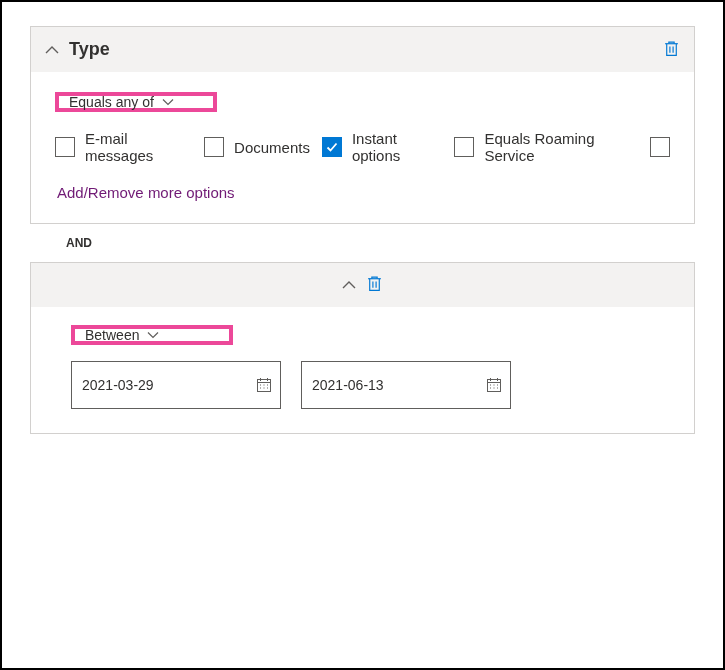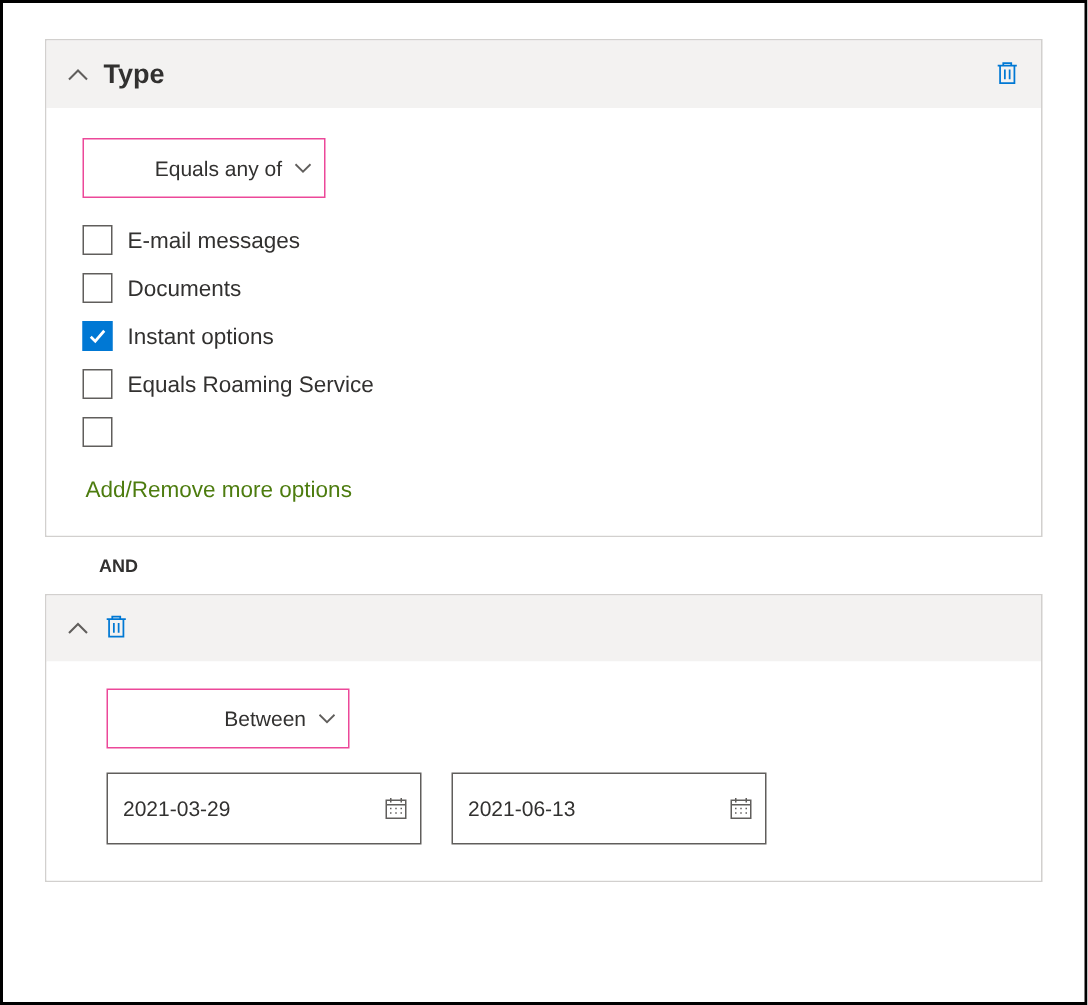--- a/index.html
+++ b/index.html
@@ -18,20 +18,21 @@
     .section {
       border: 1px solid #d2d0ce;
       margin-bottom: 0;
     }
     .section-header {
       background: #f3f2f1;
       padding: 12px 14px;
       display: flex;
       align-items: center;
       gap: 10px;
+      justify-content: center;
     }
     .section-title {
       font-weight: 600;
       font-size: 18px;
       flex: 1;
     }
     .chevron-up-icon {
       width: 14px;
       height: 14px;
       display: inline-flex;
@@ -45,39 +46,38 @@
       cursor: pointer;
       padding: 0;
       display: inline-flex;
       color: #0078d4;
     }
     .section-body {
       padding: 20px 24px 22px 24px;
       background: #fff;
     }
     .dropdown {
-      border: 1px solid #ec4899;
-      height: 40px;
+      border: 4px solid #ec4899;
+      height: 20px;
       display: inline-flex;
       align-items: center;
       padding: 0 8px 0 10px;
       gap: 8px;
       cursor: pointer;
       background: #fff;
       min-width: 162px;
-      justify-content: flex-end;
+      justify-content: flex-start;
     }
     .dropdown-chevron {
       color: #605e5c;
       display: inline-flex;
     }
     .checkbox-list {
       margin-top: 18px;
       display: flex;
-      flex-direction: column;
       gap: 12px;
     }
     .checkbox-row {
       display: flex;
       align-items: center;
       gap: 10px;
       cursor: pointer;
     }
     .checkbox-box {
       width: 20px;
@@ -92,21 +92,21 @@
       background: #0078d4;
       border-color: #0078d4;
       color: #fff;
     }
     .checkbox-label {
       font-size: 15px;
     }
     .add-remove-link {
       display: inline-block;
       margin-top: 20px;
-      color: #4d7c0f;
+      color: #701a75;
       font-size: 15px;
       cursor: pointer;
       font-weight: 400;
       margin-left: 2px;
     }
     .operator-row {
       padding: 12px 0 12px 36px;
       font-weight: 700;
       font-size: 12px;
     }

